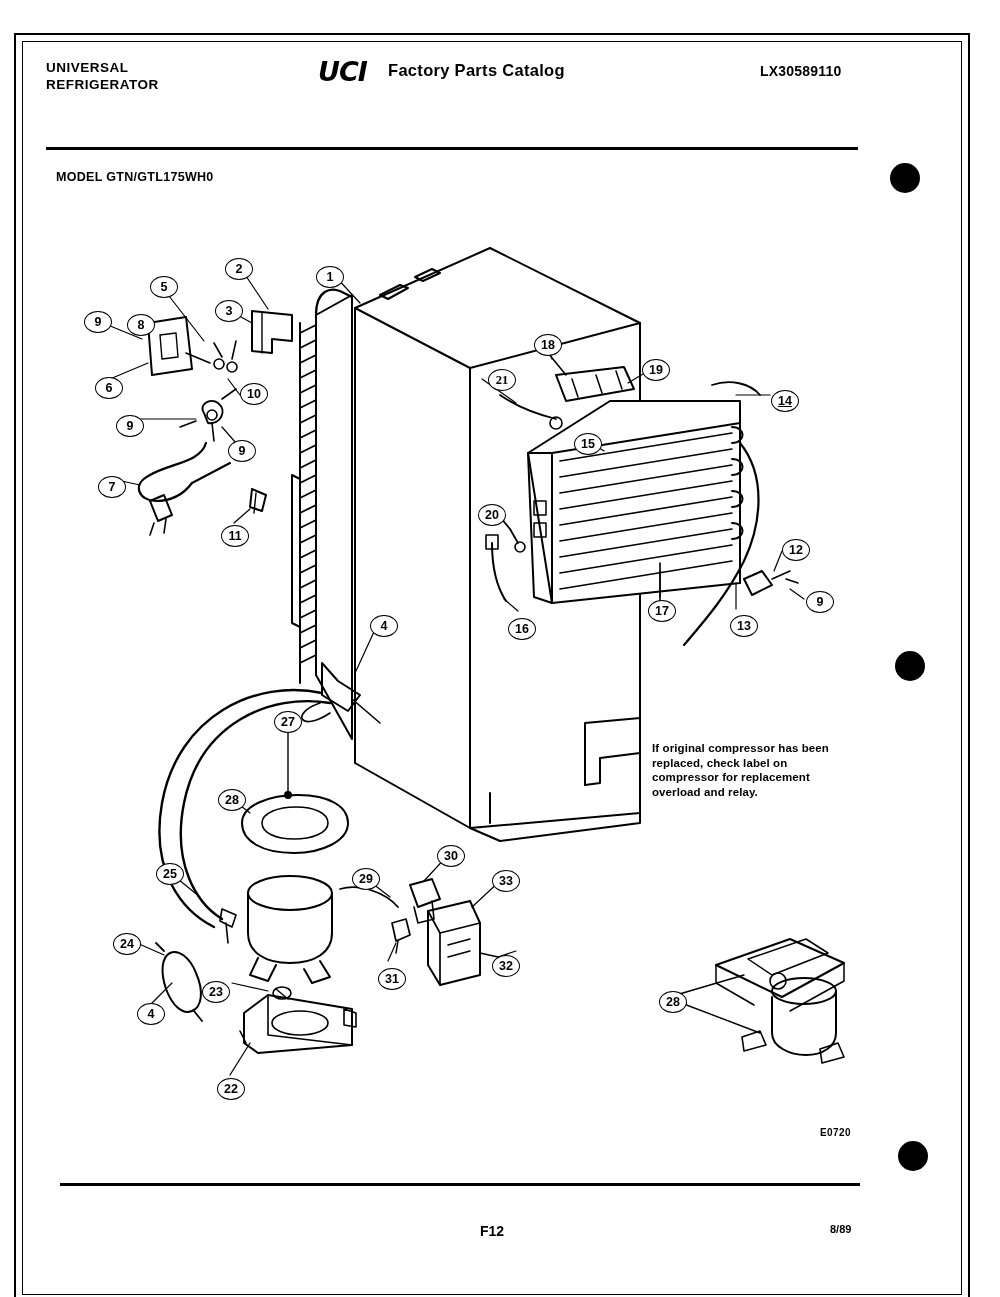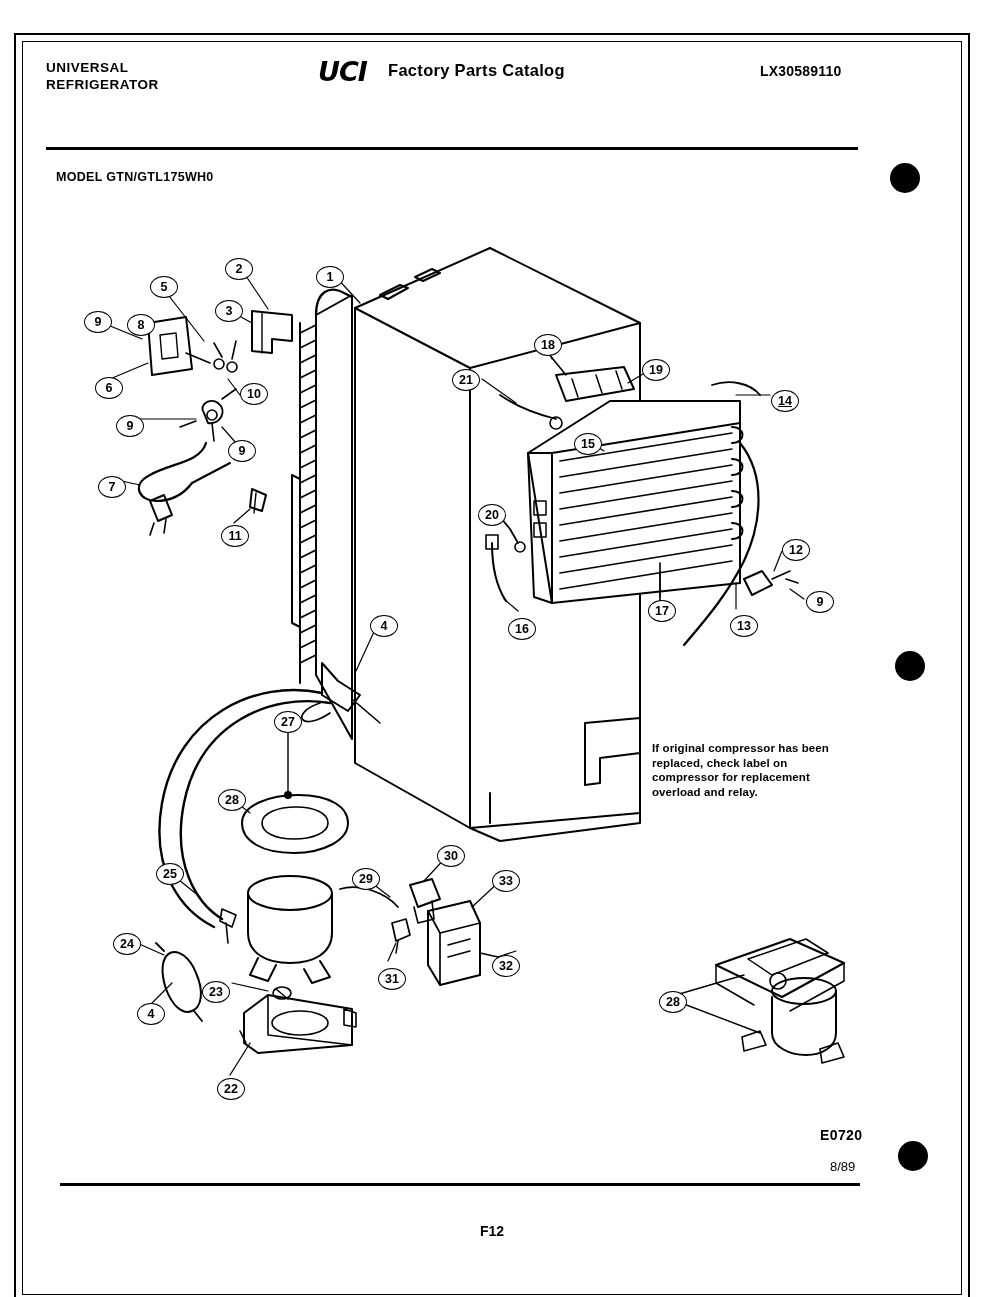--- a/index.html
+++ b/index.html
@@ -94,28 +94,28 @@
     background: #000;
   }
   .page-number {
     position: absolute;
     left: 480px; top: 1200px;
     font-size: 14px;
     font-weight: bold;
   }
   .date-code {
     position: absolute;
-    left: 830px; top: 1136px;
-    font-size: 13px;
-    font-weight: normal;
+    left: 830px; top: 1200px;
+    font-size: 11px;
+    font-weight: bold;
   }
   .fig-code {
     position: absolute;
     left: 820px; top: 1104px;
-    font-size: 14px;
+    font-size: 10px;
     font-weight: bold;
     letter-spacing: 0.4px;
   }
   .note-block {
     position: absolute;
     left: 652px; top: 718px;
     width: 180px;
     font-size: 11.5px;
     font-weight: bold;
     line-height: 14.5px;
@@ -416,21 +416,21 @@
       <div class="callout" style="left: 150px; top: 253px;">5</div>
       <div class="callout" style="left: 127px; top: 291px;">8</div>
       <div class="callout" style="left: 84px; top: 288px;">9</div>
       <div class="callout" style="left: 95px; top: 354px;">6</div>
       <div class="callout" style="left: 116px; top: 392px;">9</div>
       <div class="callout" style="left: 240px; top: 360px;">10</div>
       <div class="callout" style="left: 228px; top: 417px;">9</div>
       <div class="callout" style="left: 98px; top: 453px;">7</div>
       <div class="callout" style="left: 221px; top: 502px;">11</div>
       <div class="callout" style="left: 534px; top: 311px;">18</div>
-      <div class="callout" style="left: 452px; top: 346px;">21</div>
+      <div class="callout" style="left: 488px; top: 346px; font-family: Liberation Serif, serif;">21</div>
       <div class="callout" style="left: 642px; top: 336px;">19</div>
       <div class="callout" style="left: 771px; top: 367px; text-decoration: underline;">14</div>
       <div class="callout" style="left: 574px; top: 410px;">15</div>
       <div class="callout" style="left: 478px; top: 481px;">20</div>
       <div class="callout" style="left: 508px; top: 595px;">16</div>
       <div class="callout" style="left: 648px; top: 577px;">17</div>
       <div class="callout" style="left: 782px; top: 516px;">12</div>
       <div class="callout" style="left: 730px; top: 592px;">13</div>
       <div class="callout" style="left: 806px; top: 568px;">9</div>
       <div class="callout" style="left: 370px; top: 592px;">4</div>

